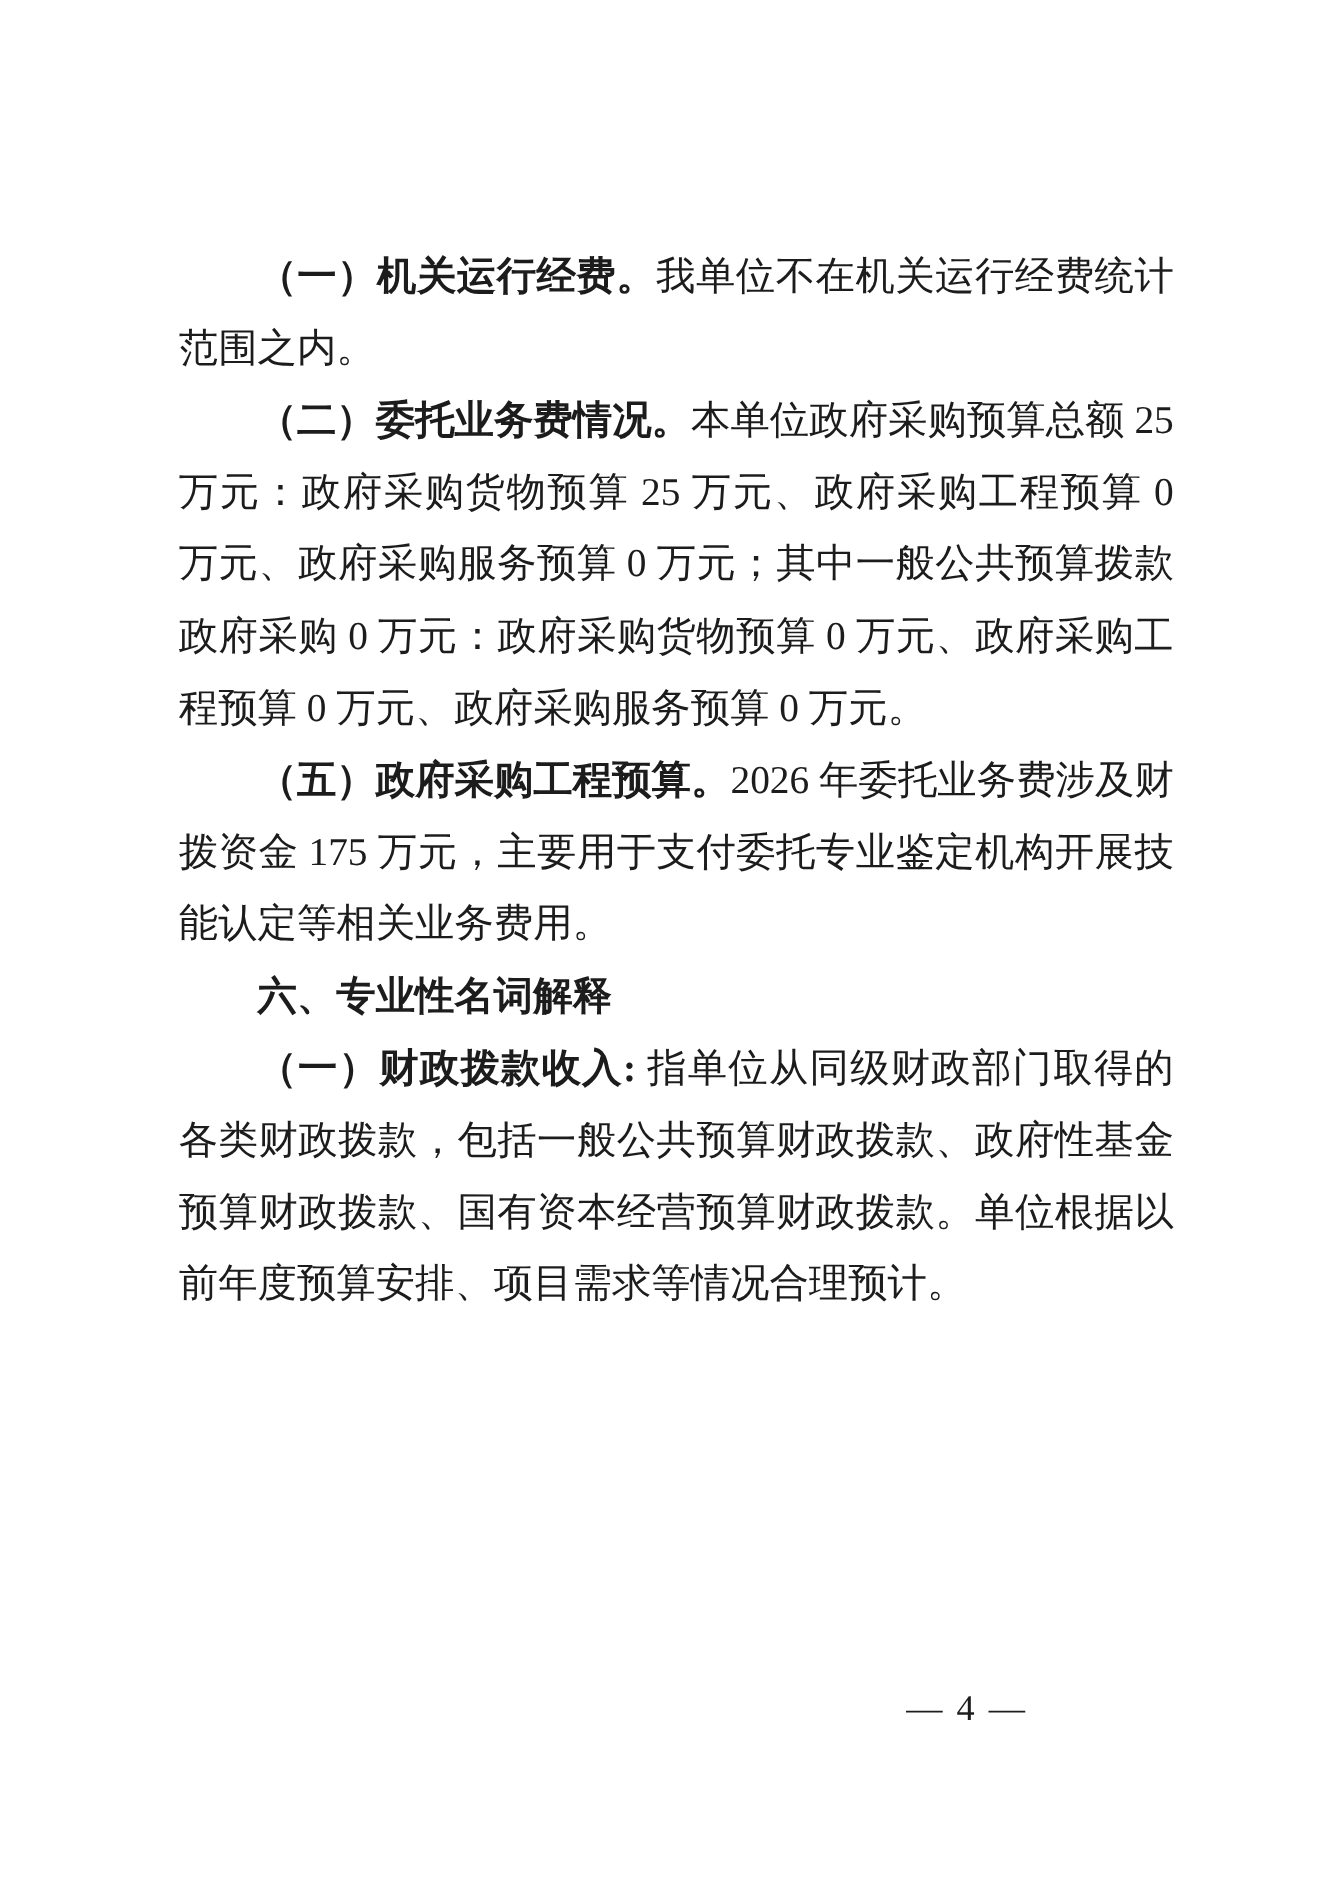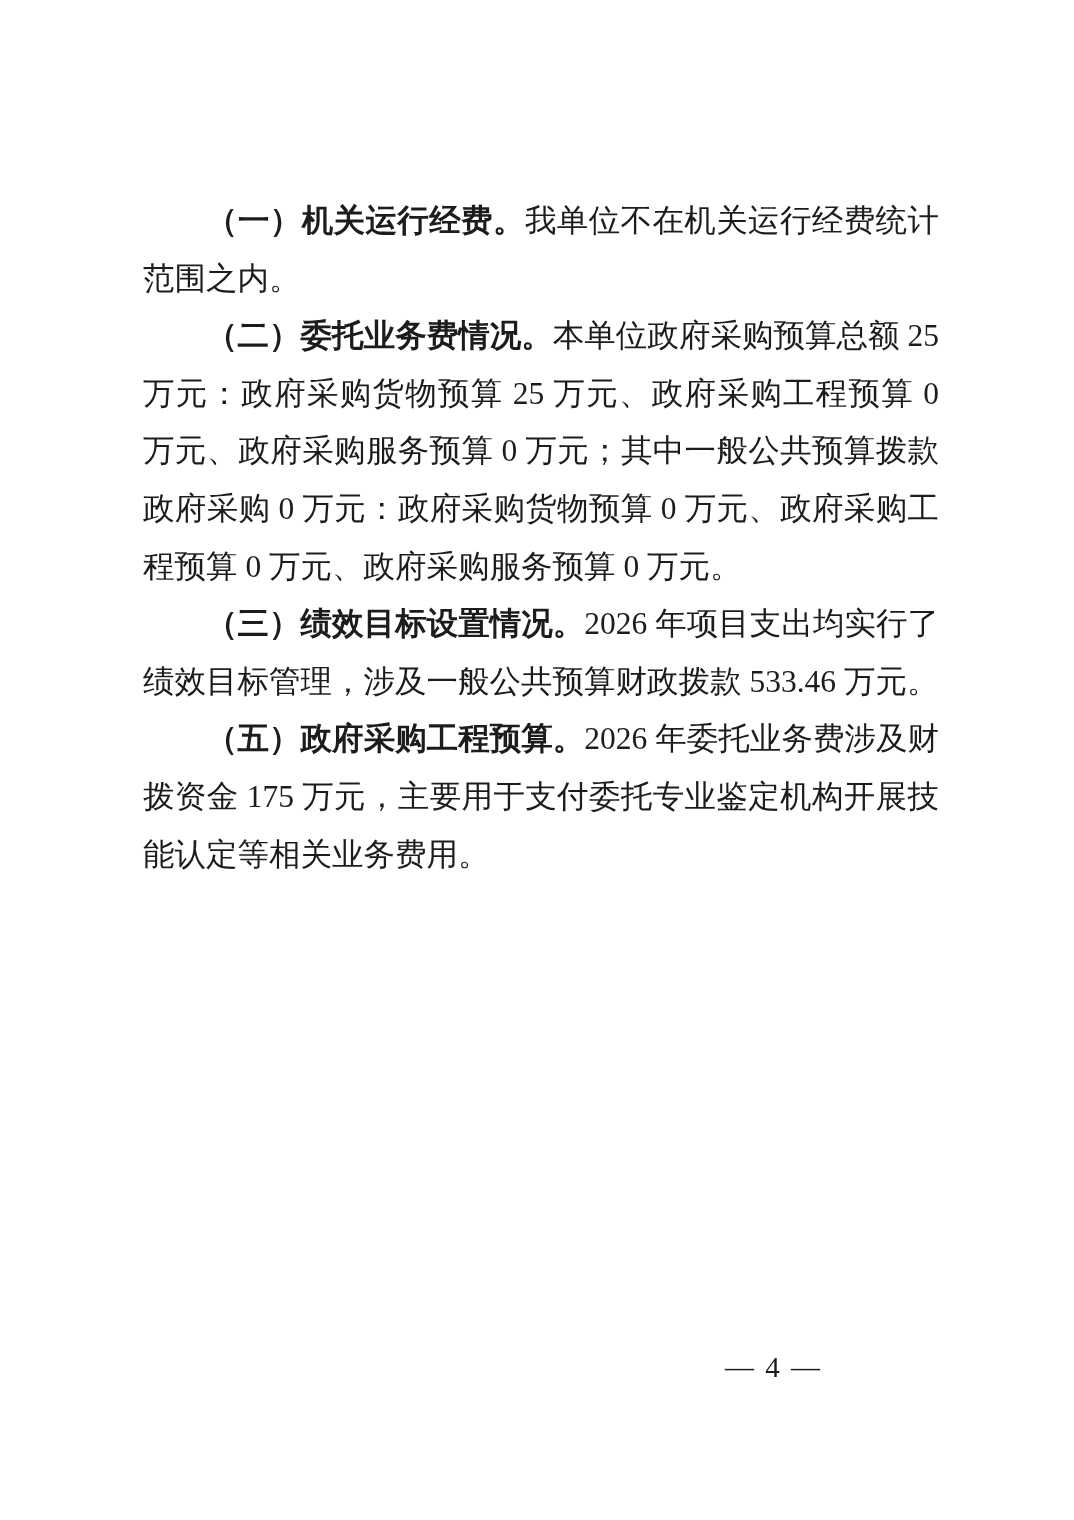--- a/index.html
+++ b/index.html
@@ -59,24 +59,25 @@
 <body>
 
 <div class="page">
 
   <div class="content">
 
     <p><span class="para-label">（一）机关运行经费。</span><span>我单位不在机关运行经费统计范围之内。</span></p>
 
     <p><span class="para-label">（二）委托业务费情况。</span><span>本单位政府采购预算总额 25 万元：政府采购货物预算 25 万元、政府采购工程预算 0 万元、政府采购服务预算 0 万元；其中一般公共预算拨款政府采购 0 万元：政府采购货物预算 0 万元、政府采购工程预算 0 万元、政府采购服务预算 0 万元。</span></p>
 
-    <p><span class="para-label">（三）绩效目标设置情况。</span><span>2026 年项目支出均实行了绩效目标管理，涉及一般公共预算财政拨款 533.46 万元。</span></p>
 
 
     <p><span class="para-label">（五）政府采购工程预算。</span><span>2026 年委托业务费涉及财拨资金 175 万元，主要用于支付委托专业鉴定机构开展技能认定等相关业务费用。</span></p>
 
+    <h2 class="section-heading">六、专业性名词解释</h2>
 
+    <p><span class="def-label">（一）财政拨款收入:</span><span> 指单位从同级财政部门取得的各类财政拨款，包括一般公共预算财政拨款、政府性基金预算财政拨款、国有资本经营预算财政拨款。单位根据以前年度预算安排、项目需求等情况合理预计。</span></p>
 
   </div>
 
   <div class="page-footer">— 4 —</div>
 
 </div>
 
 </body></html>

